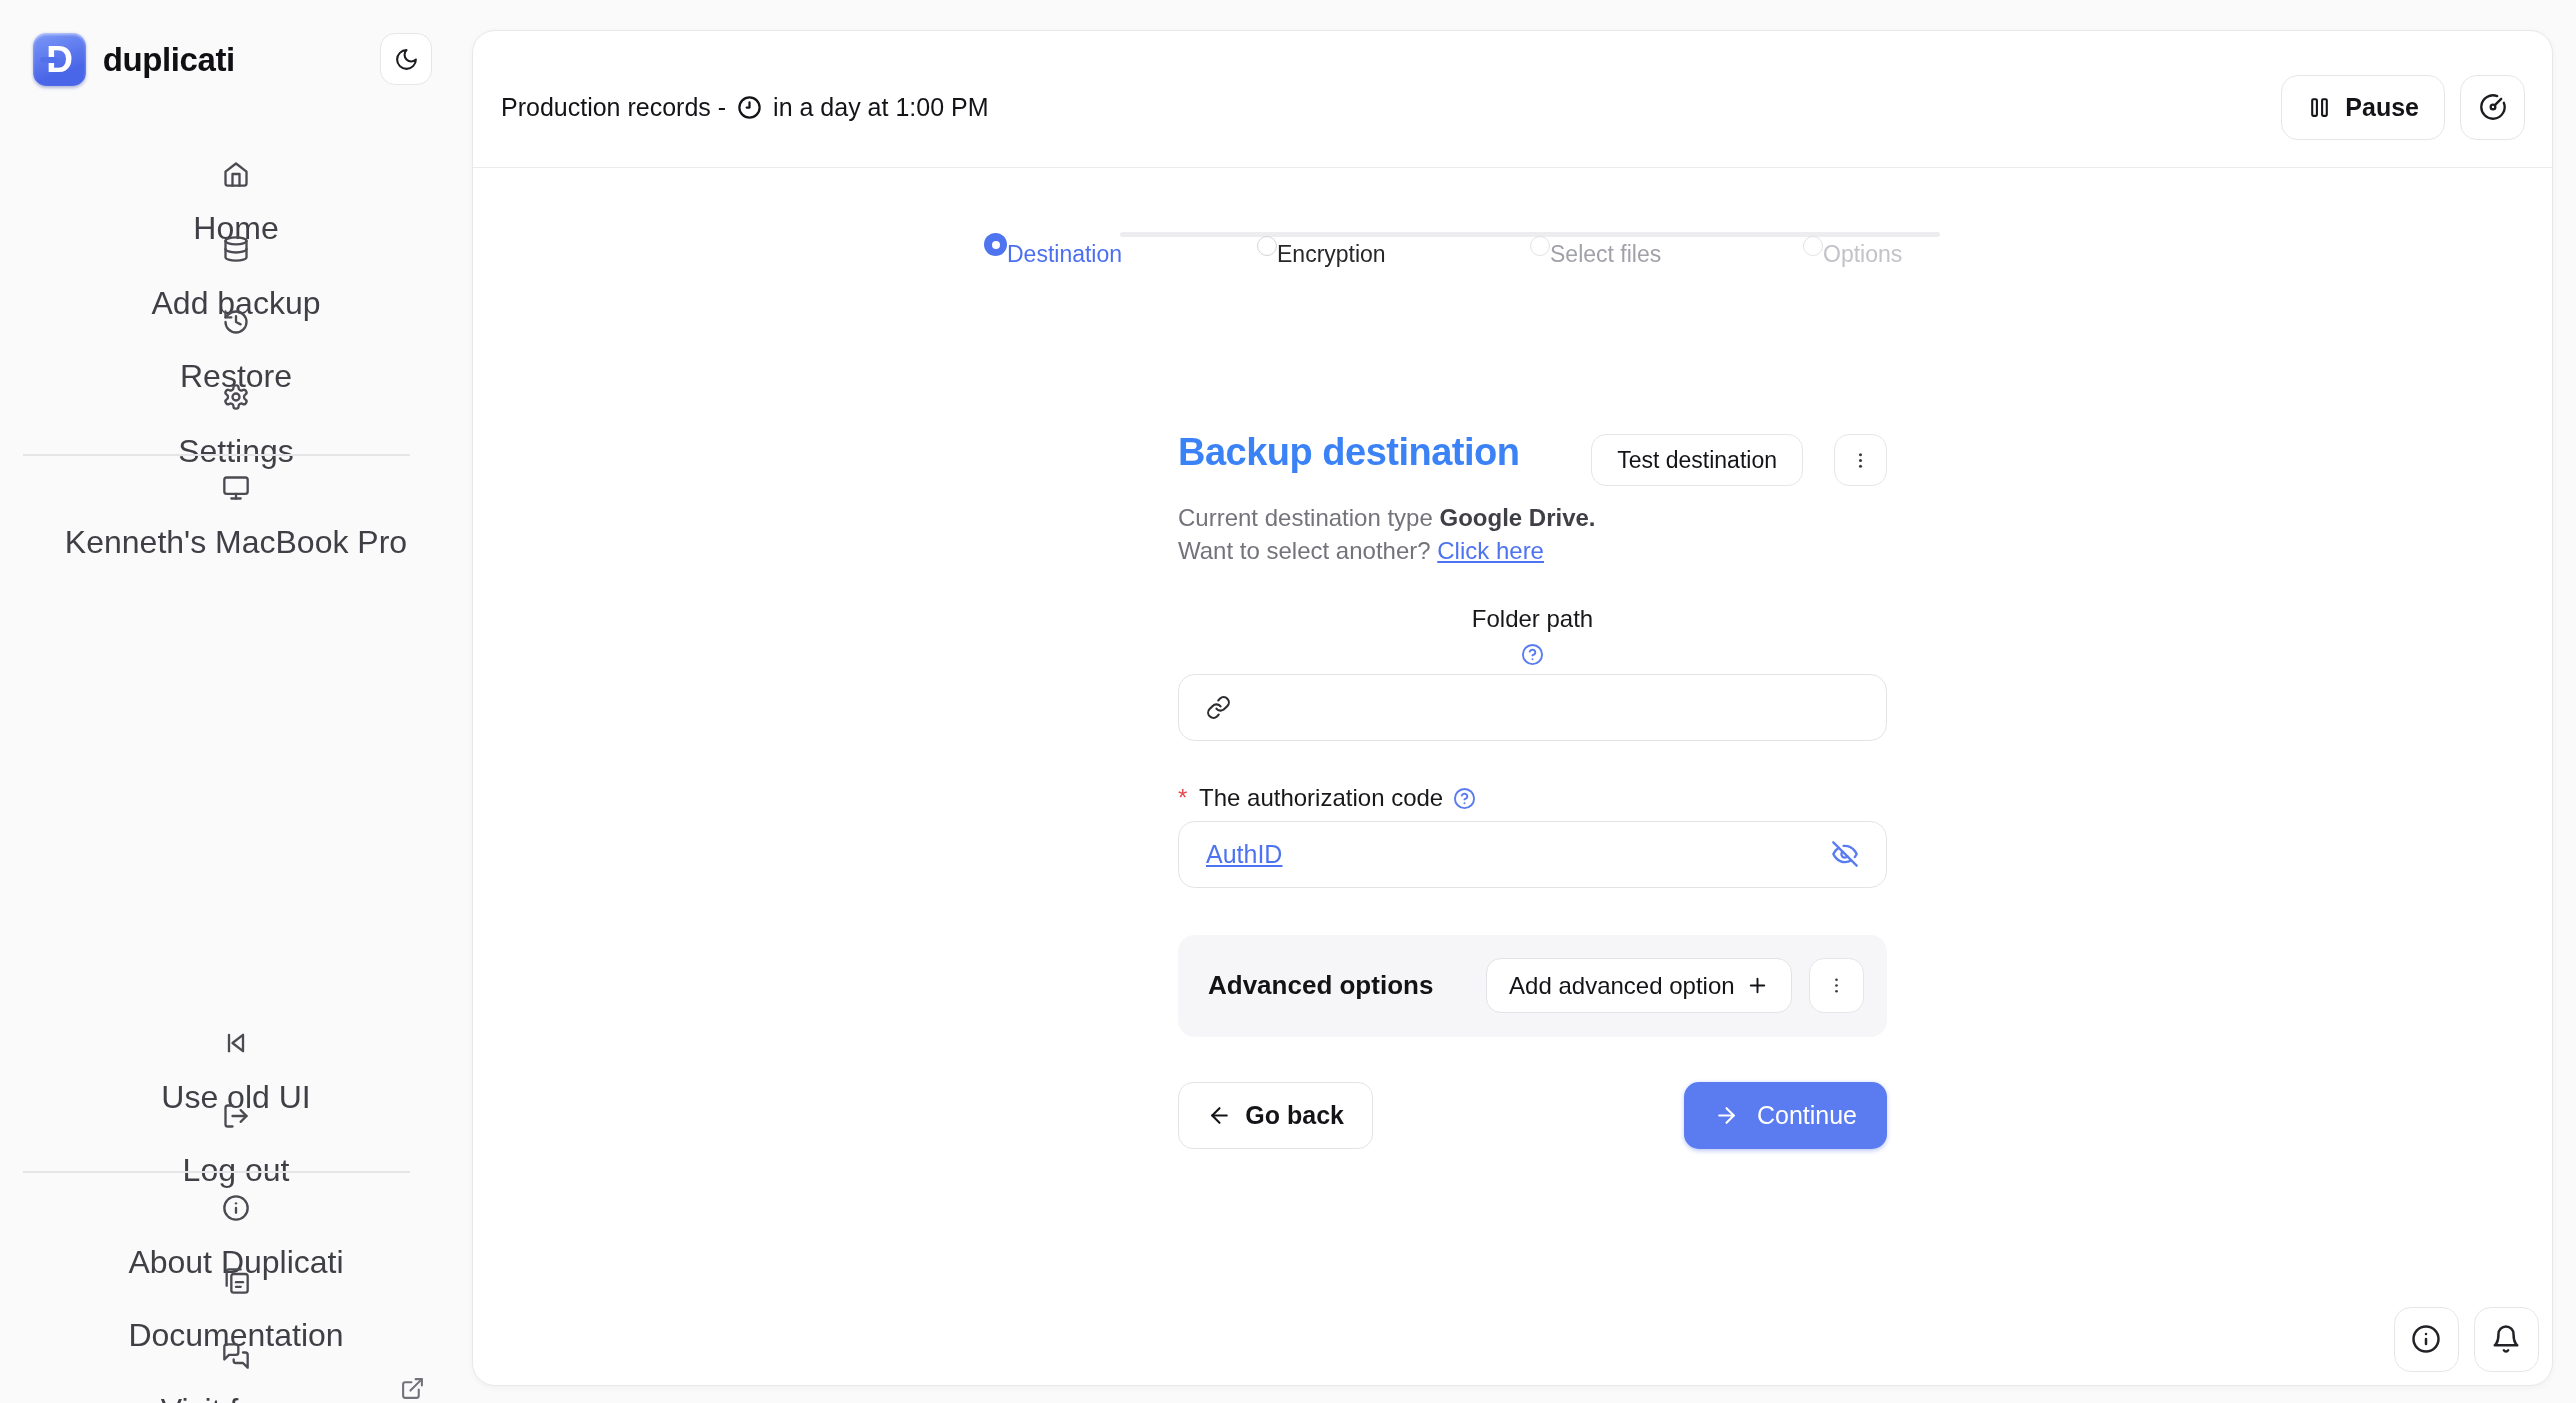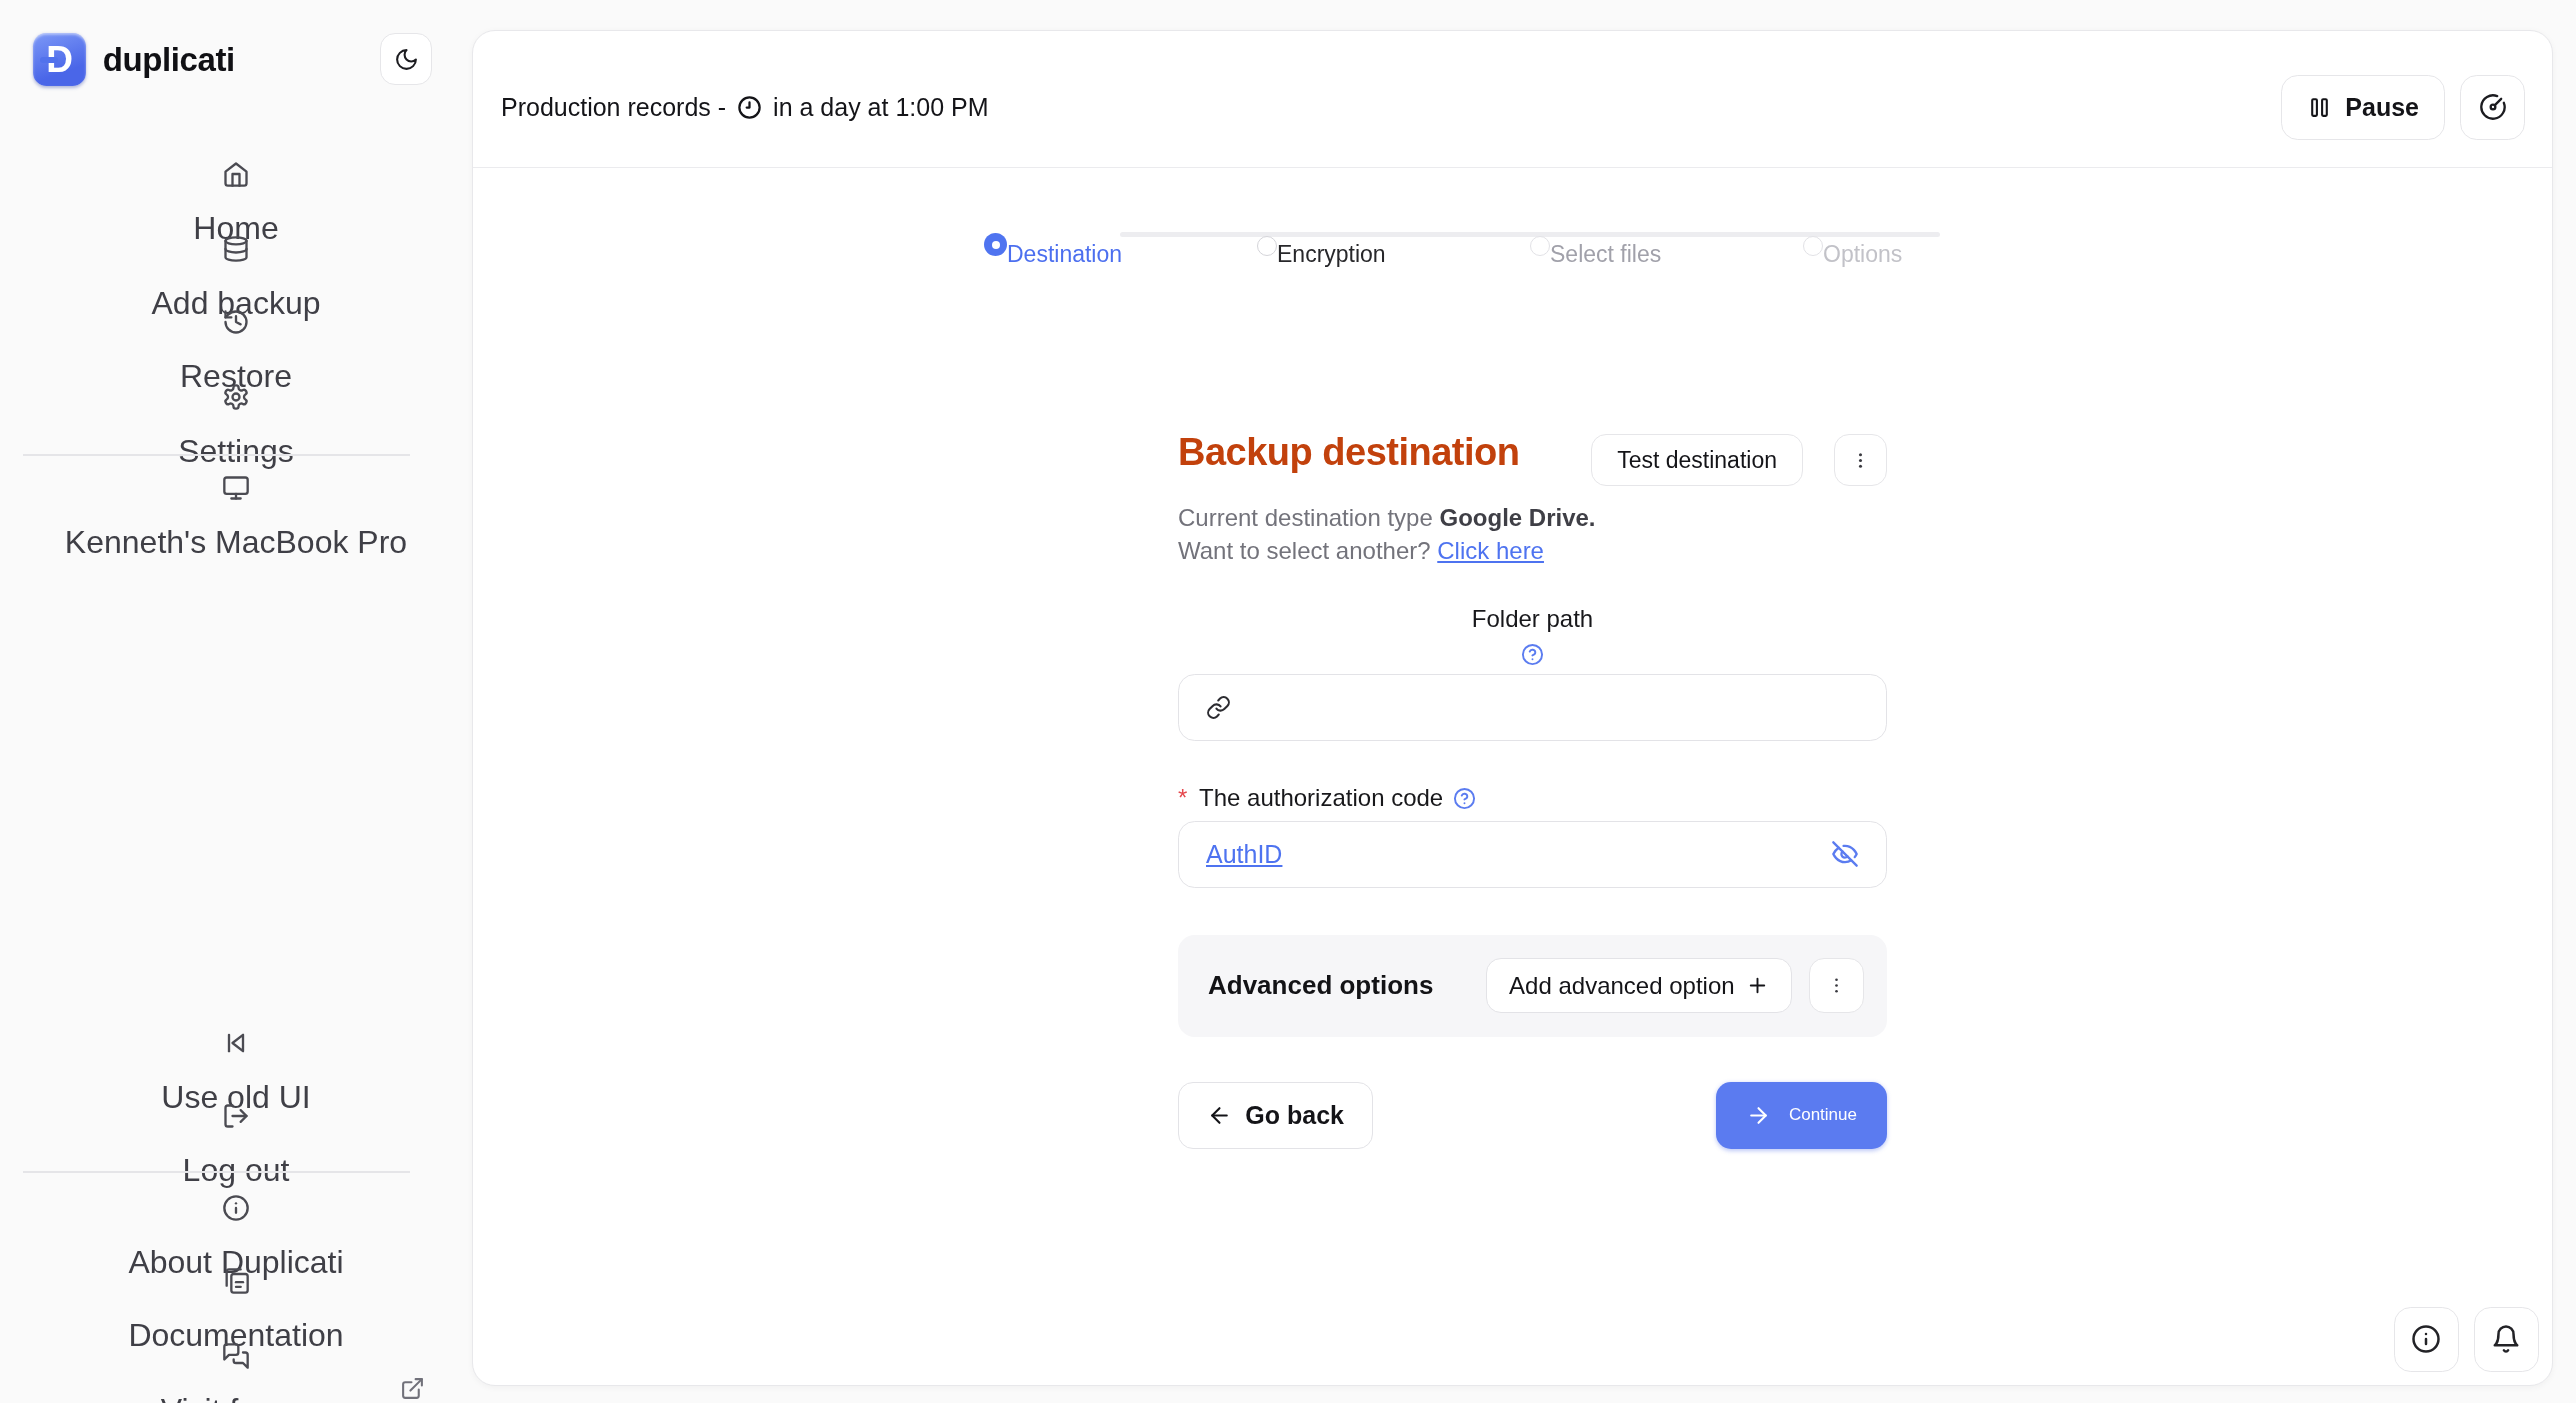--- a/index.html
+++ b/index.html
@@ -79,21 +79,21 @@
   }
   .step-label { margin-top:18.3px; font-size:23px; }
   .step-label.l0 { color:#4c6fef; font-weight:500; }
   .step-label.l1 { color:#27272a; }
   .step-label.l2 { color:#a1a1aa; }
   .step-label.l3 { color:#c2c2c8; }
 
   
   .form-col { position:absolute; left:705px; top:395px; width:709px; }
   .title-row { display:flex; align-items:flex-start; }
-  .page-h1 { font-size:38px; font-weight:600; letter-spacing:-0.5px; color:#c2410c; line-height:52px; }
+  .page-h1 { font-size:38px; font-weight:600; letter-spacing:-0.5px; color:#3b82f6; line-height:52px; }
   .title-actions { margin-left:auto; display:flex; gap:31px;margin-top:8px; }
   .test-btn {
     height:52px; padding:0 25px; background:#fff; border:1.7px solid #e6e6e9; border-radius:15px;
     font-size:23px; font-weight:500; color:#141418; display:flex; align-items:center; cursor:pointer;
   }
   .kebab-btn {
     width:53px; height:52px; background:#fff; border:1.7px solid #e6e6e9; border-radius:15px;
     display:flex; align-items:center; justify-content:center; color:#3a3a40; cursor:pointer;
   }
   .desc { margin-top:15px; font-size:24px; line-height:33px; color:#73737b; }
@@ -125,21 +125,21 @@
     display:flex; align-items:center; gap:11.7px; font-size:24px; font-weight:500; color:#141418; cursor:pointer;
   }
   .kebab-btn.sm { width:55px; height:55px; margin-left:16.7px; }
   .btn-row { margin-top:45px; display:flex; align-items:center; }
   .back-btn {
     height:67px; padding:0 28px; background:#fff; border:1.7px solid #e3e3e7; border-radius:15px;
     display:flex; align-items:center; gap:13.3px; font-size:25px; font-weight:600; color:#141418; cursor:pointer;
   }
   .continue-btn {
     margin-left:auto; height:67px; padding:0 30px; background:#5b7bf0; border:none; border-radius:15px;
-    display:flex; align-items:center; gap:18px; font-size:17px; font-weight:500; color:#fff; cursor:pointer;
+    display:flex; align-items:center; gap:18px; font-size:25px; font-weight:500; color:#fff; cursor:pointer;
     box-shadow:0 1.7px 4.2px rgba(70,100,230,.35);
   }
 
   .float-btns { position:absolute; right:13.3px; bottom:13.3px; display:flex; gap:15px; }
   .float-btn {
     width:65px; height:65px; background:#fff; border:1.7px solid #e6e6e9; border-radius:16.7px;
     display:flex; align-items:center; justify-content:center; color:#232327; cursor:pointer;
   }
 </style>
 </head>

